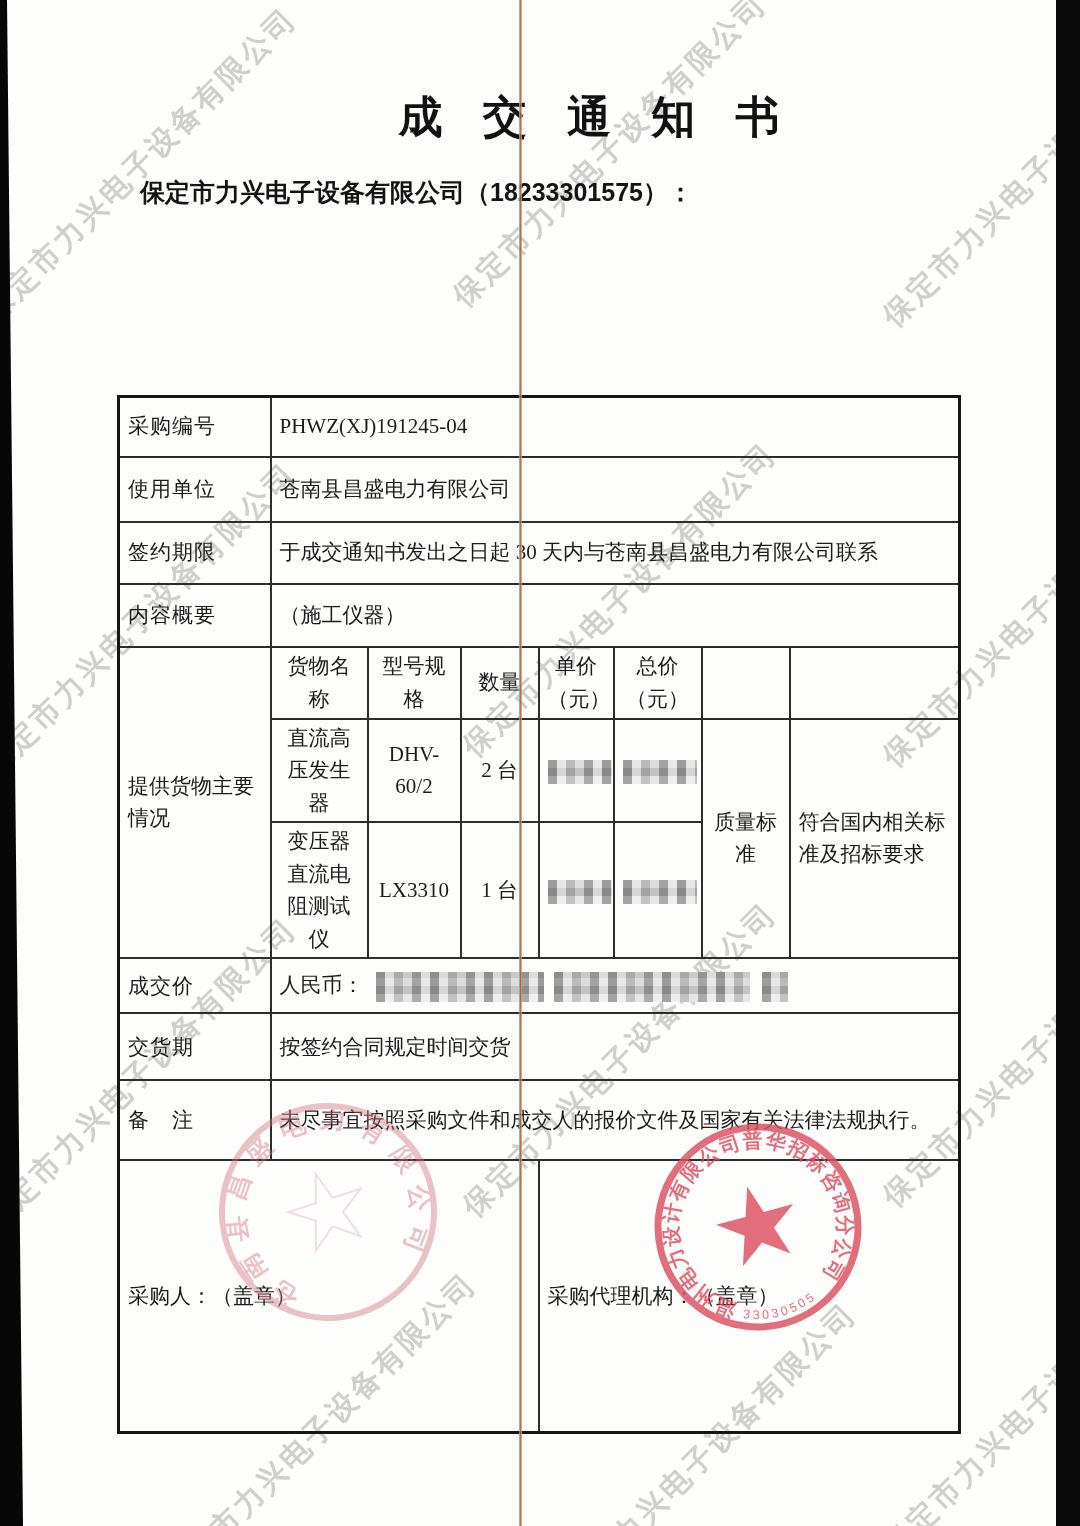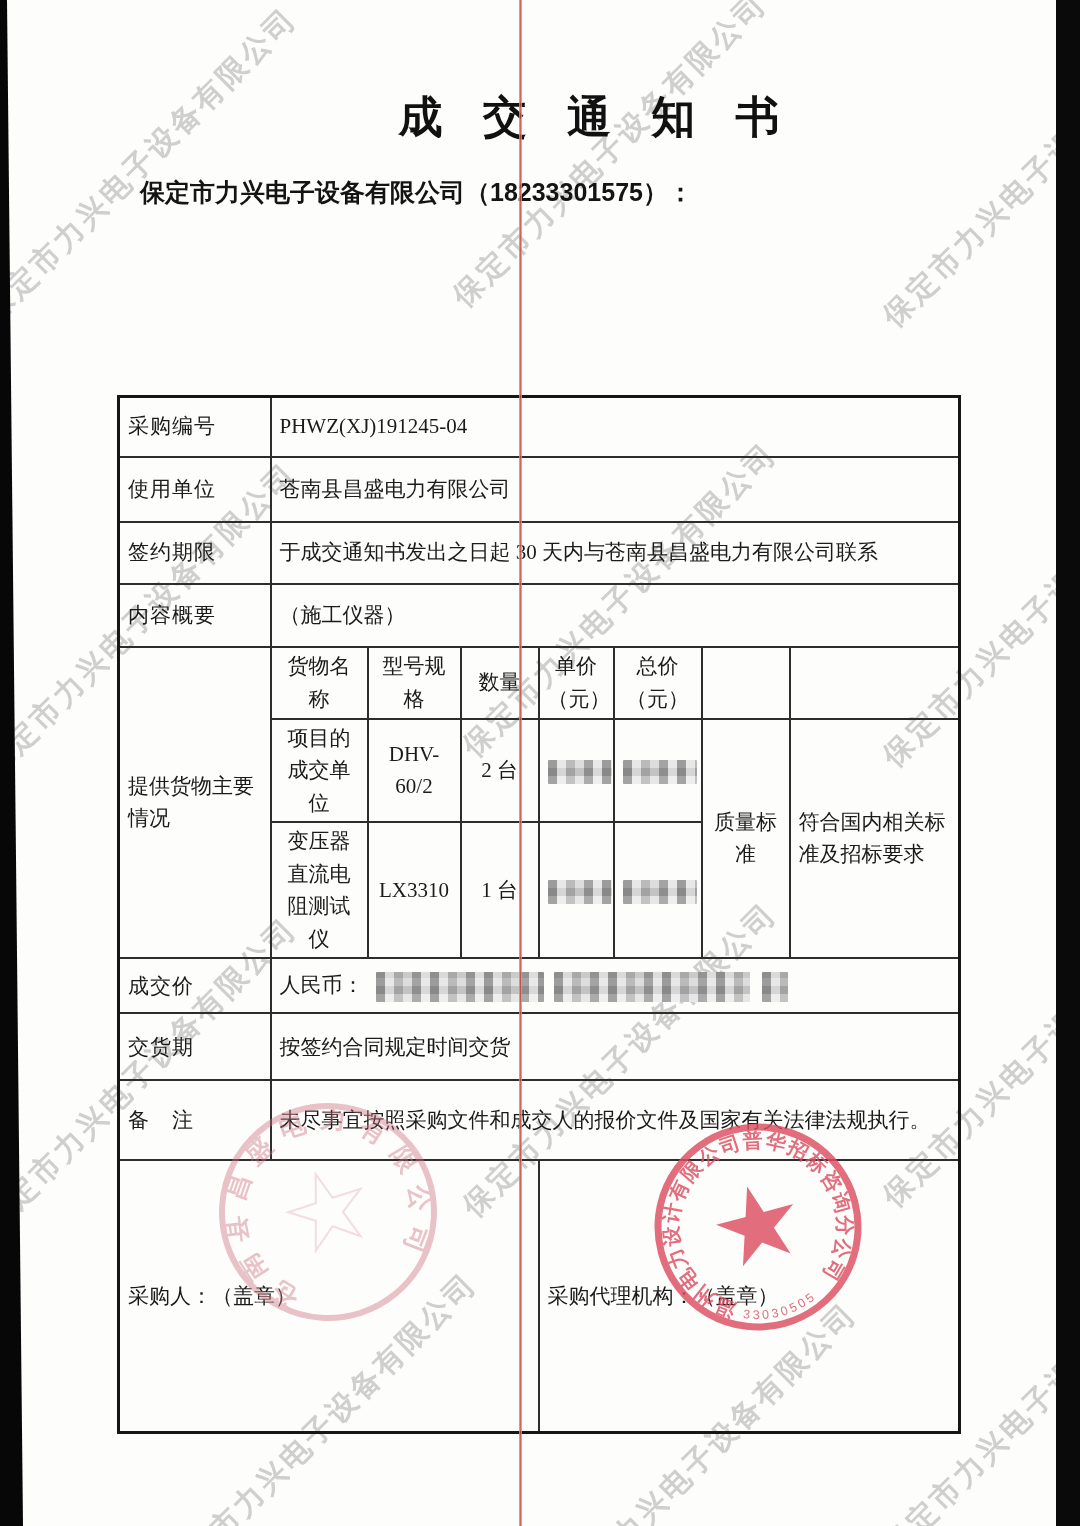--- a/index.html
+++ b/index.html
@@ -111,21 +111,21 @@
           <td class="gl" rowspan="3">提供货物主要情况</td>
           <td class="gc">货物名称</td>
           <td class="gc">型号规格</td>
           <td class="gc">数量</td>
           <td class="gc">单价（元）</td>
           <td class="gc">总价（元）</td>
           <td class="gc"></td>
           <td class="gc"></td>
         </tr>
         <tr style="height:76px">
-          <td class="gc">项目的成交单位</td>
+          <td class="gc">直流高压发生器</td>
           <td class="gc">DHV-60/2</td>
           <td class="gc">2 台</td>
           <td class="gc"><span class="mosaic m-price"></span></td>
           <td class="gc"><span class="mosaic m-total"></span></td>
           <td class="qlbl" rowspan="2">质量标准</td>
           <td class="qval" rowspan="2">符合国内相关标准及招标要求</td>
         </tr>
         <tr style="height:102px">
           <td class="gc">变压器直流电阻测试仪</td>
           <td class="gc">LX3310</td>

